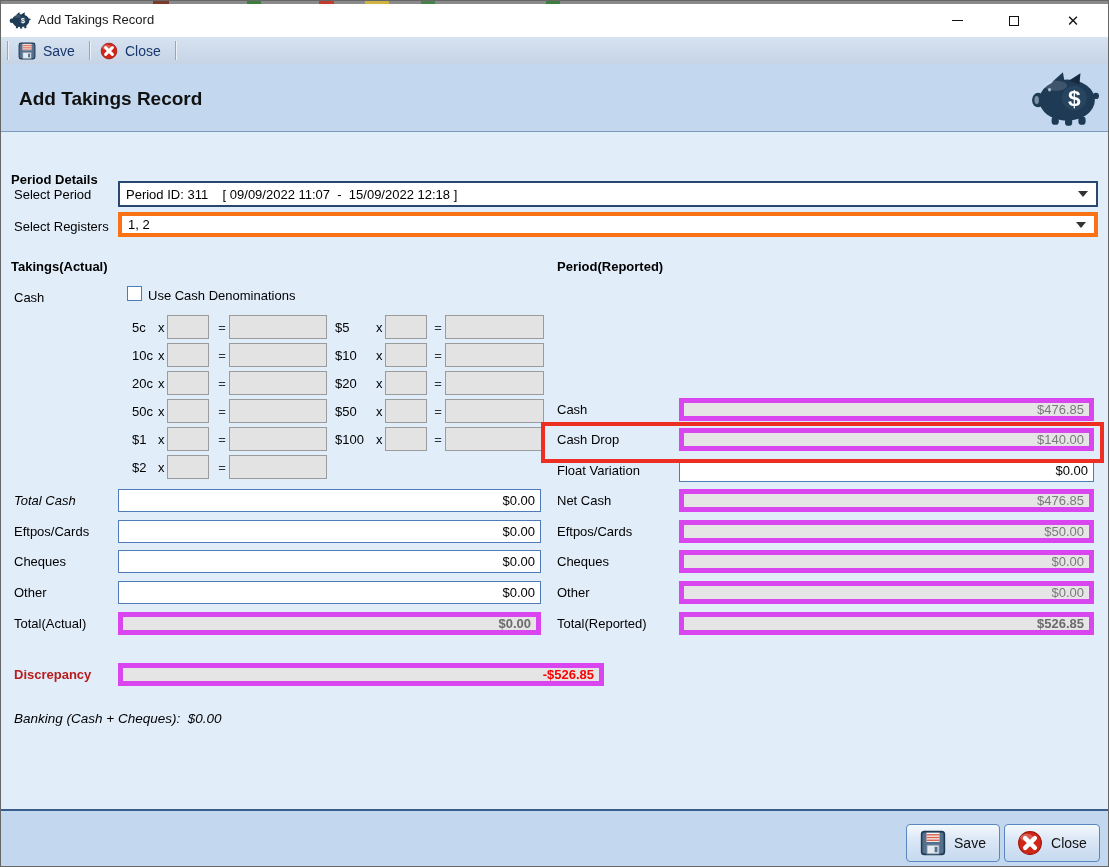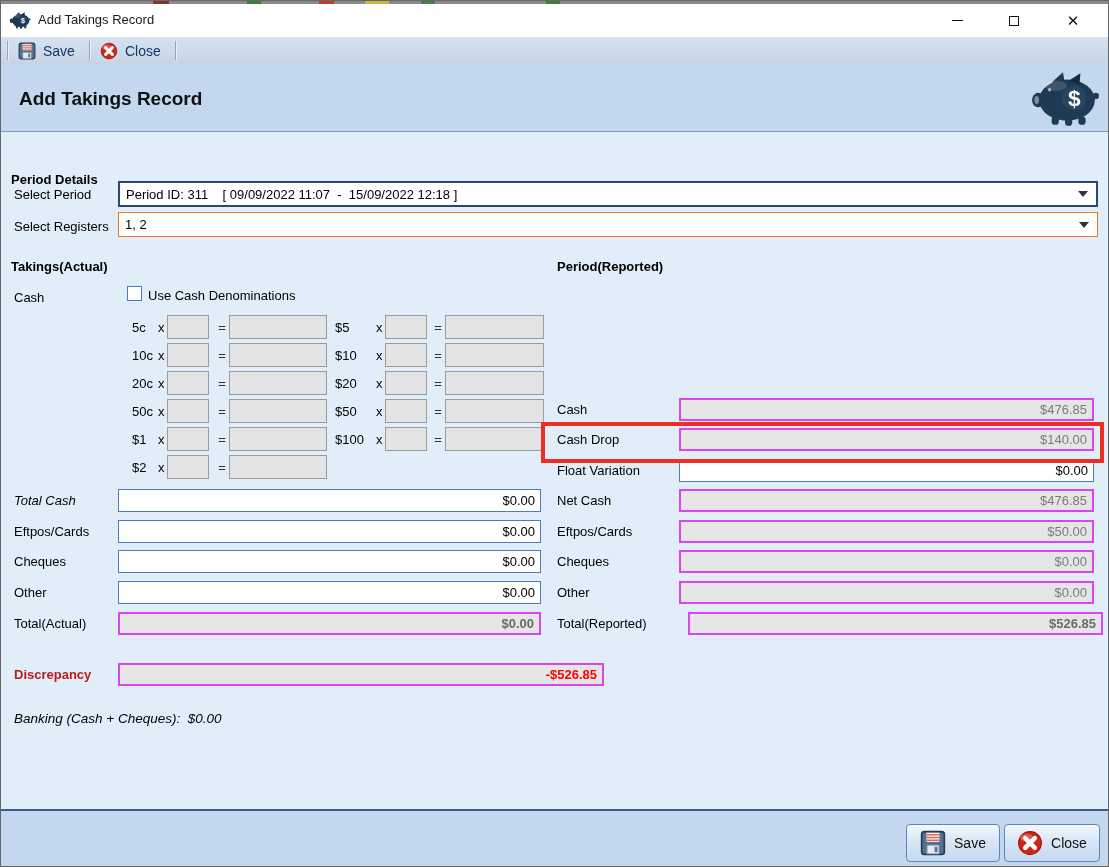--- a/index.html
+++ b/index.html
@@ -40,28 +40,28 @@
 
   
   .lbl { position:absolute; font-size:13px; color:#000; white-space:nowrap; }
   .lbl.b { font-weight:normal; }
   .lbl.red { color:#b91c1c; font-weight:bold; }
   .sectitle { position:absolute; font-weight:bold; font-size:13px; }
 
   input { font:13px "Liberation Sans", sans-serif; outline:none; }
   .fld { position:absolute; height:23px; text-align:right; padding:0 5px; }
   .fld.on  { background:#ffffff; border:1px solid #4f7cb8; color:#000; }
-  .fld.off { background:#e5e5e5; border:2px solid #d946ef; color:#7a7a7a; }
+  .fld.off { background:#e5e5e5; border:5px solid #d946ef; color:#7a7a7a; }
   .fld.bold { font-weight:bold; color:#6b6b6b; }
   .fld.redv { color:#ff0000; font-weight:bold; }
 
   
   .combo { position:absolute; background:#fff; display:flex; align-items:center; cursor:default; }
   .combo.focus { border:2px solid #29486f; }
-  .combo.norm  { border:1px solid #f97316; }
+  .combo.norm  { border:4px solid #f97316; }
   .combo-text { flex:1; padding:0 6px; white-space:pre; overflow:hidden; font-size:13px; }
   .combo-arrow { width:0; height:0; border-left:5px solid transparent; border-right:5px solid transparent;
     border-top:6px solid #333; margin-right:8px; }
 
   
   .checkbox { position:absolute; width:15px; height:15px; background:#fff; border:1px solid #4f7cb8; }
 
   
   .dgrid { position:absolute; }
   .drow { display:flex; align-items:center; height:24px; margin-bottom:4px; }
@@ -317,21 +317,21 @@
   <span class="lbl" style="left:556px; top:523px;">Eftpos/Cards</span>
   <input class="fld off" style="left: 678px; top: 519px; width: 415px;" disabled="" value="$50.00">
 
   <span class="lbl" style="left:556px; top:553px;">Cheques</span>
   <input class="fld off" style="left: 678px; top: 549px; width: 415px;" disabled="" value="$0.00">
 
   <span class="lbl" style="left:556px; top:584px;">Other</span>
   <input class="fld off" style="left: 678px; top: 580px; width: 415px;" disabled="" value="$0.00">
 
   <span class="lbl b" style="left:556px; top:615px;">Total(Reported)</span>
-  <input class="fld off bold" style="left: 678px; top: 611px; width: 415px; margin-left: 9px;" disabled="" value="$526.85">
+  <input class="fld off bold" style="left: 678px; top: 611px; width: 415px;" disabled="" value="$526.85">
 
   <div class="footer">
     <div class="fbtn save">
       <svg viewBox="0 0 24 24">
         <rect x="1.5" y="1.5" width="21" height="21" rx="2.5" fill="#54708c" stroke="#1f3a54" stroke-width="1.5"></rect>
         <rect x="6" y="2.5" width="12" height="8.5" fill="#f7f4f4"></rect>
         <rect x="6" y="3.8" width="12" height="1.3" fill="#d6604d"></rect>
         <rect x="6" y="6.3" width="12" height="1.3" fill="#d6604d"></rect>
         <rect x="6" y="8.8" width="12" height="1.3" fill="#d6604d"></rect>
         <rect x="6.5" y="14" width="11" height="8" fill="#e4eaf0" stroke="#8aa0b5" stroke-width="0.8"></rect>

